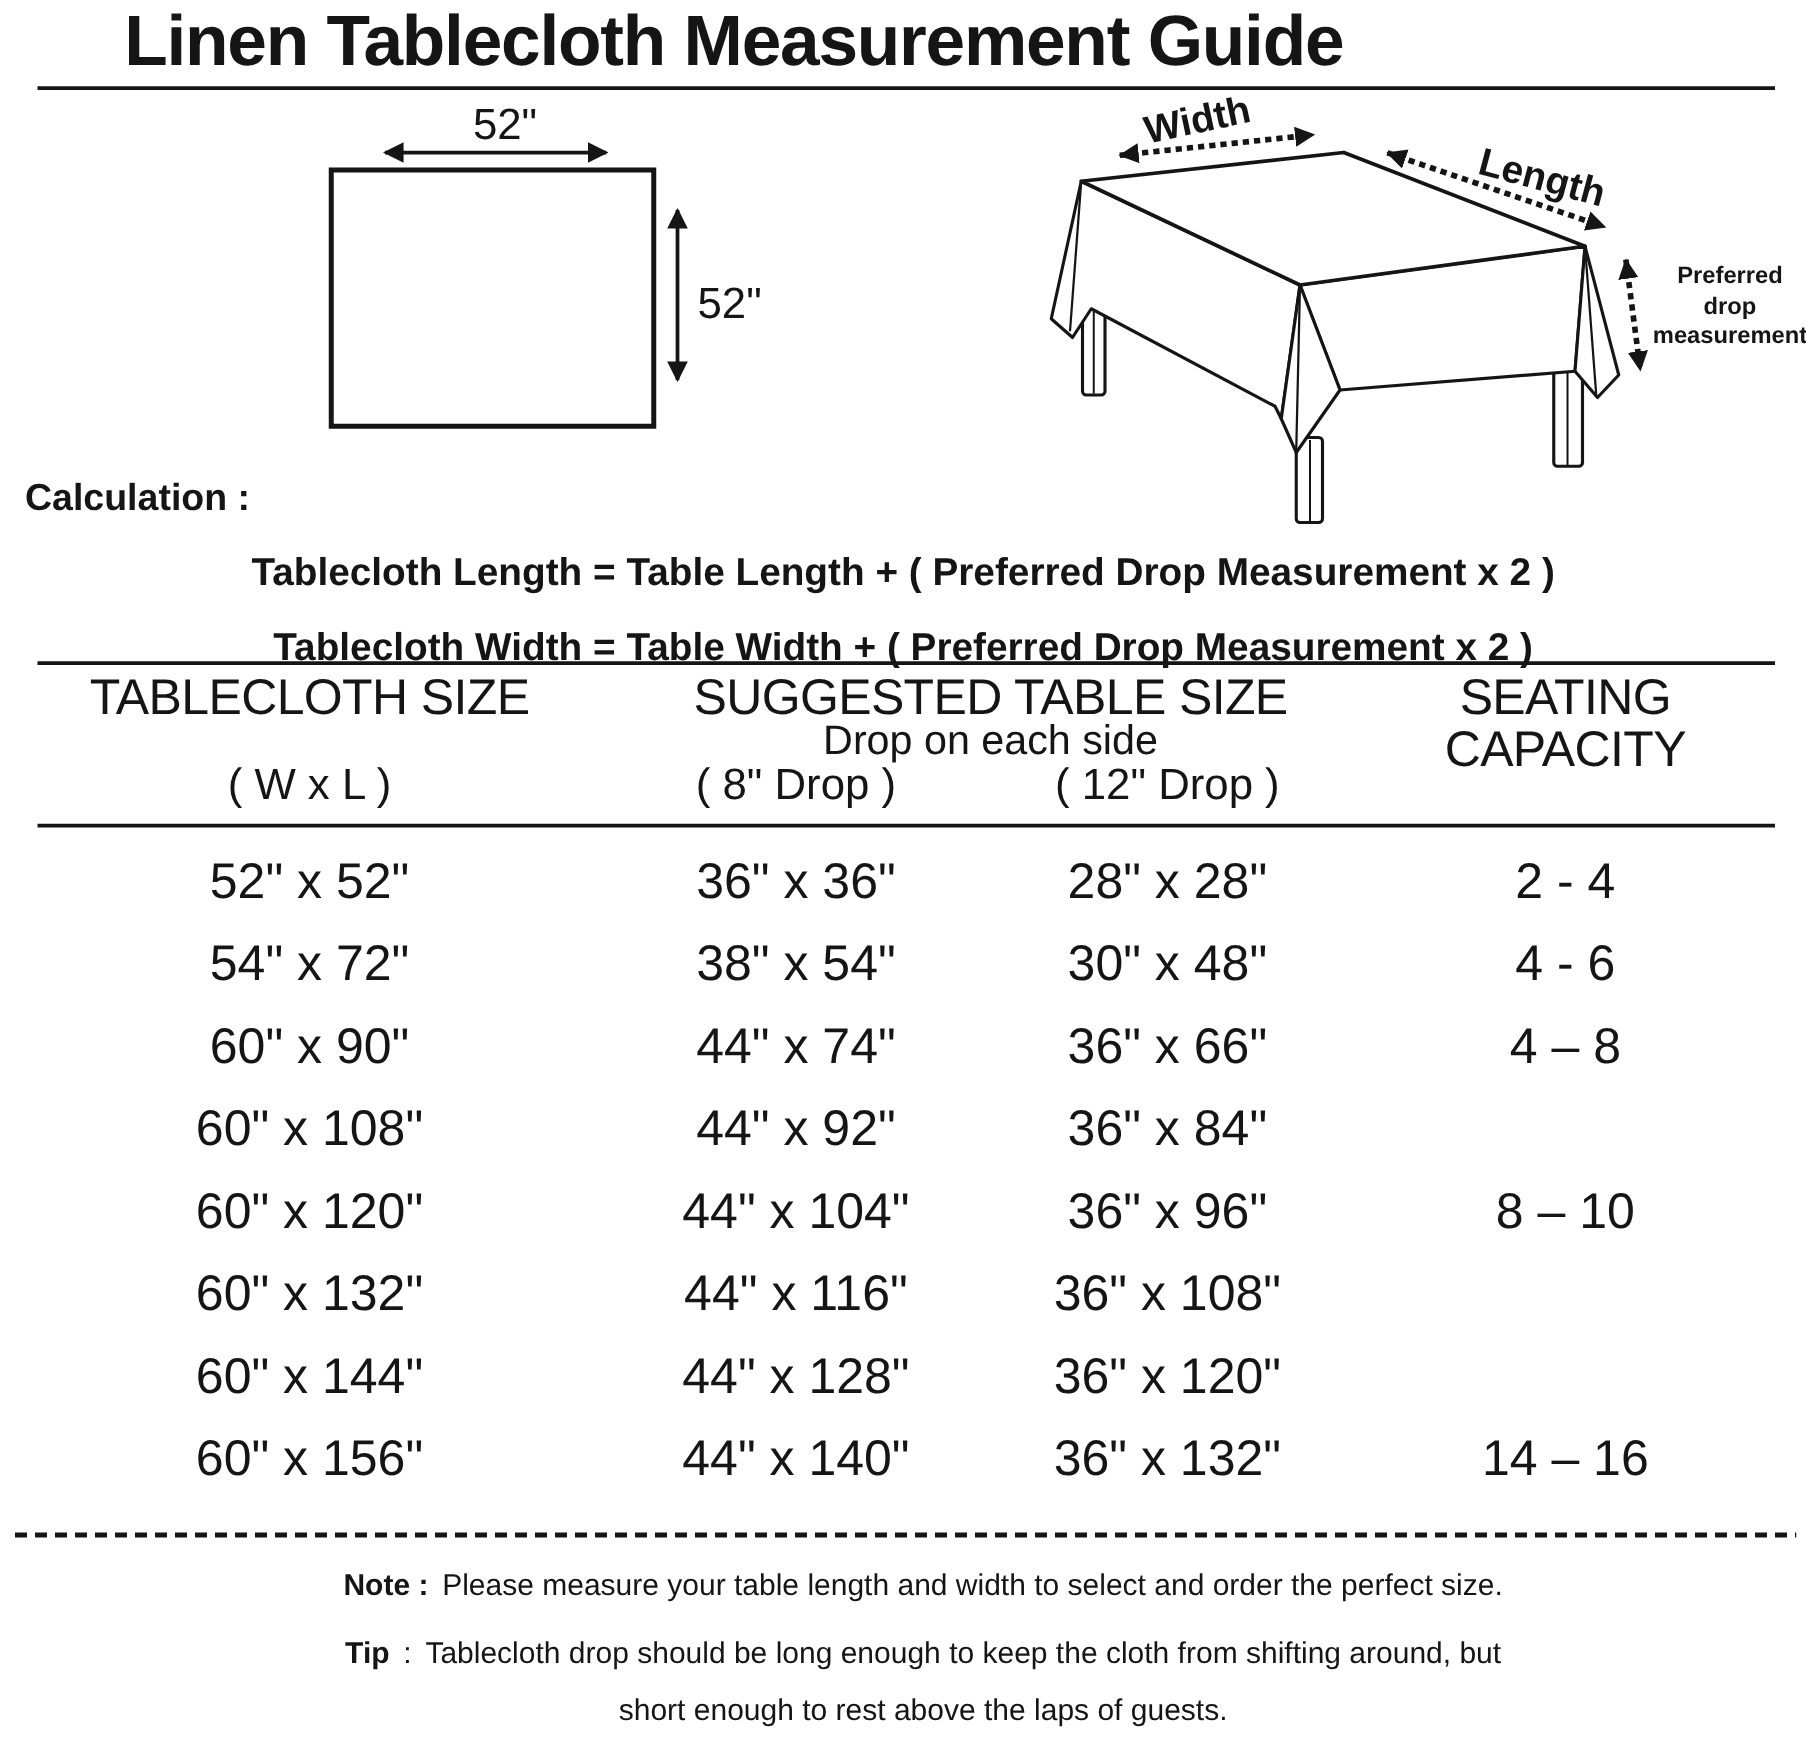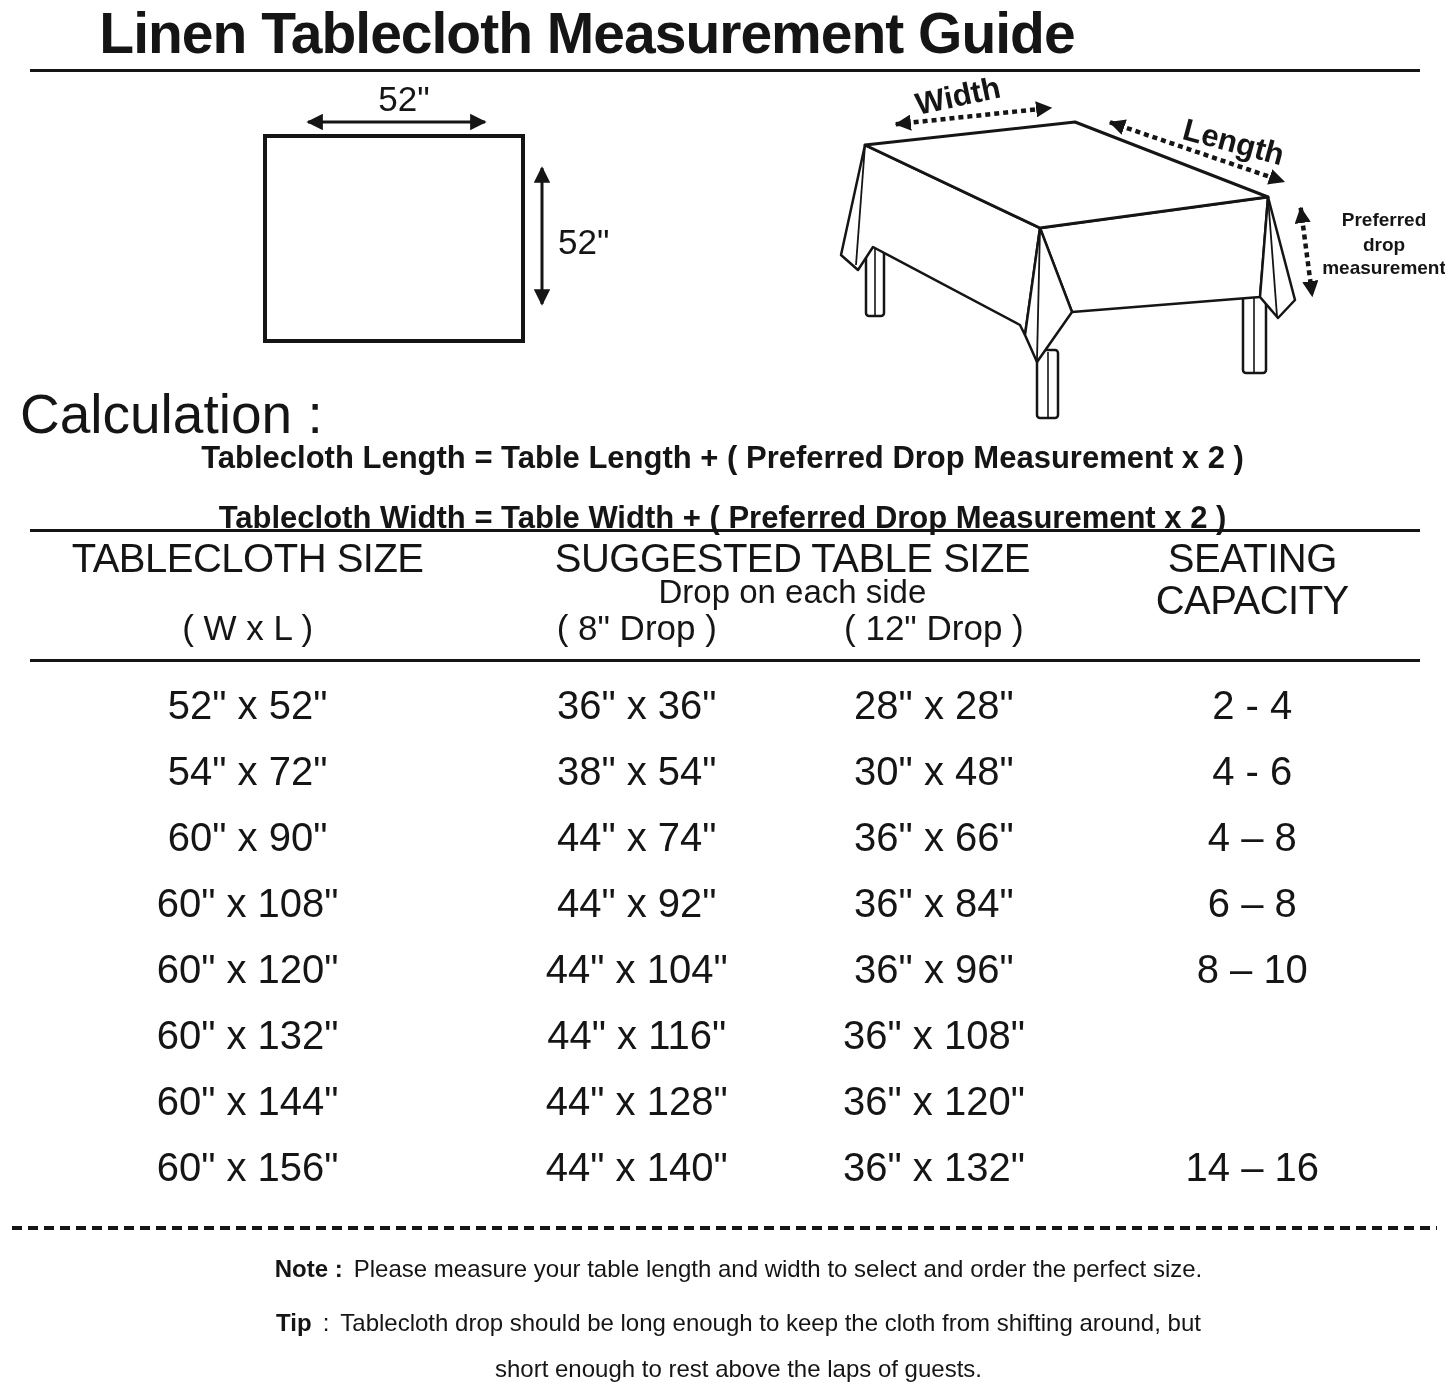--- a/index.html
+++ b/index.html
@@ -11,21 +11,21 @@
     position:absolute;top:2px;left:0;width:1174px;text-align:center;
     font-size:57px;font-weight:800;letter-spacing:-1px;line-height:62px;
   }
   .rule{position:absolute;left:30px;width:1390px;border-top:3px solid #151515;}
   .rule-1{top:69px;}
   .rule-2{top:529px;}
   .rule-3{top:659px;}
   .svg-abs{position:absolute;}
   .sq-svg{left:230px;top:78px;}
   .tbl-svg{left:820px;top:60px;}
-  .calc-heading{position:absolute;top:382px;left:20px;font-size:55px;font-weight:400;}
+  .calc-heading{position:absolute;top:382px;left:20px;font-size:30px;font-weight:700;}
   .calc-line{position:absolute;left:0;width:1445px;text-align:center;font-size:31px;font-weight:700;white-space:nowrap;}
   .calc-1{top:440px;}
   .calc-2{top:500px;}
   .hrow,.trow{
     display:grid;grid-template-columns:35% 20% 22% 23%;
     width:1445px;box-sizing:border-box;padding-right:30px;
   }
   .hrow{position:absolute;left:0;}
   .hrow-1{top:537px;font-size:40px;font-weight:400;letter-spacing:-0.5px;line-height:42px;}
   .hrow-2{top:575px;font-size:33px;line-height:34px;}
@@ -146,21 +146,20 @@
     <div class="trow">
       <div class="tcell">60" x 90"</div>
       <div class="tcell">44" x 74"</div>
       <div class="tcell">36" x 66"</div>
       <div class="tcell">4 – 8</div>
     </div>
     <div class="trow">
       <div class="tcell">60" x 108"</div>
       <div class="tcell">44" x 92"</div>
       <div class="tcell">36" x 84"</div>
-      <div class="tcell">6 – 8</div>
     </div>
     <div class="trow">
       <div class="tcell">60" x 120"</div>
       <div class="tcell">44" x 104"</div>
       <div class="tcell">36" x 96"</div>
       <div class="tcell">8 – 10</div>
     </div>
     <div class="trow">
       <div class="tcell">60" x 132"</div>
       <div class="tcell">44" x 116"</div>

